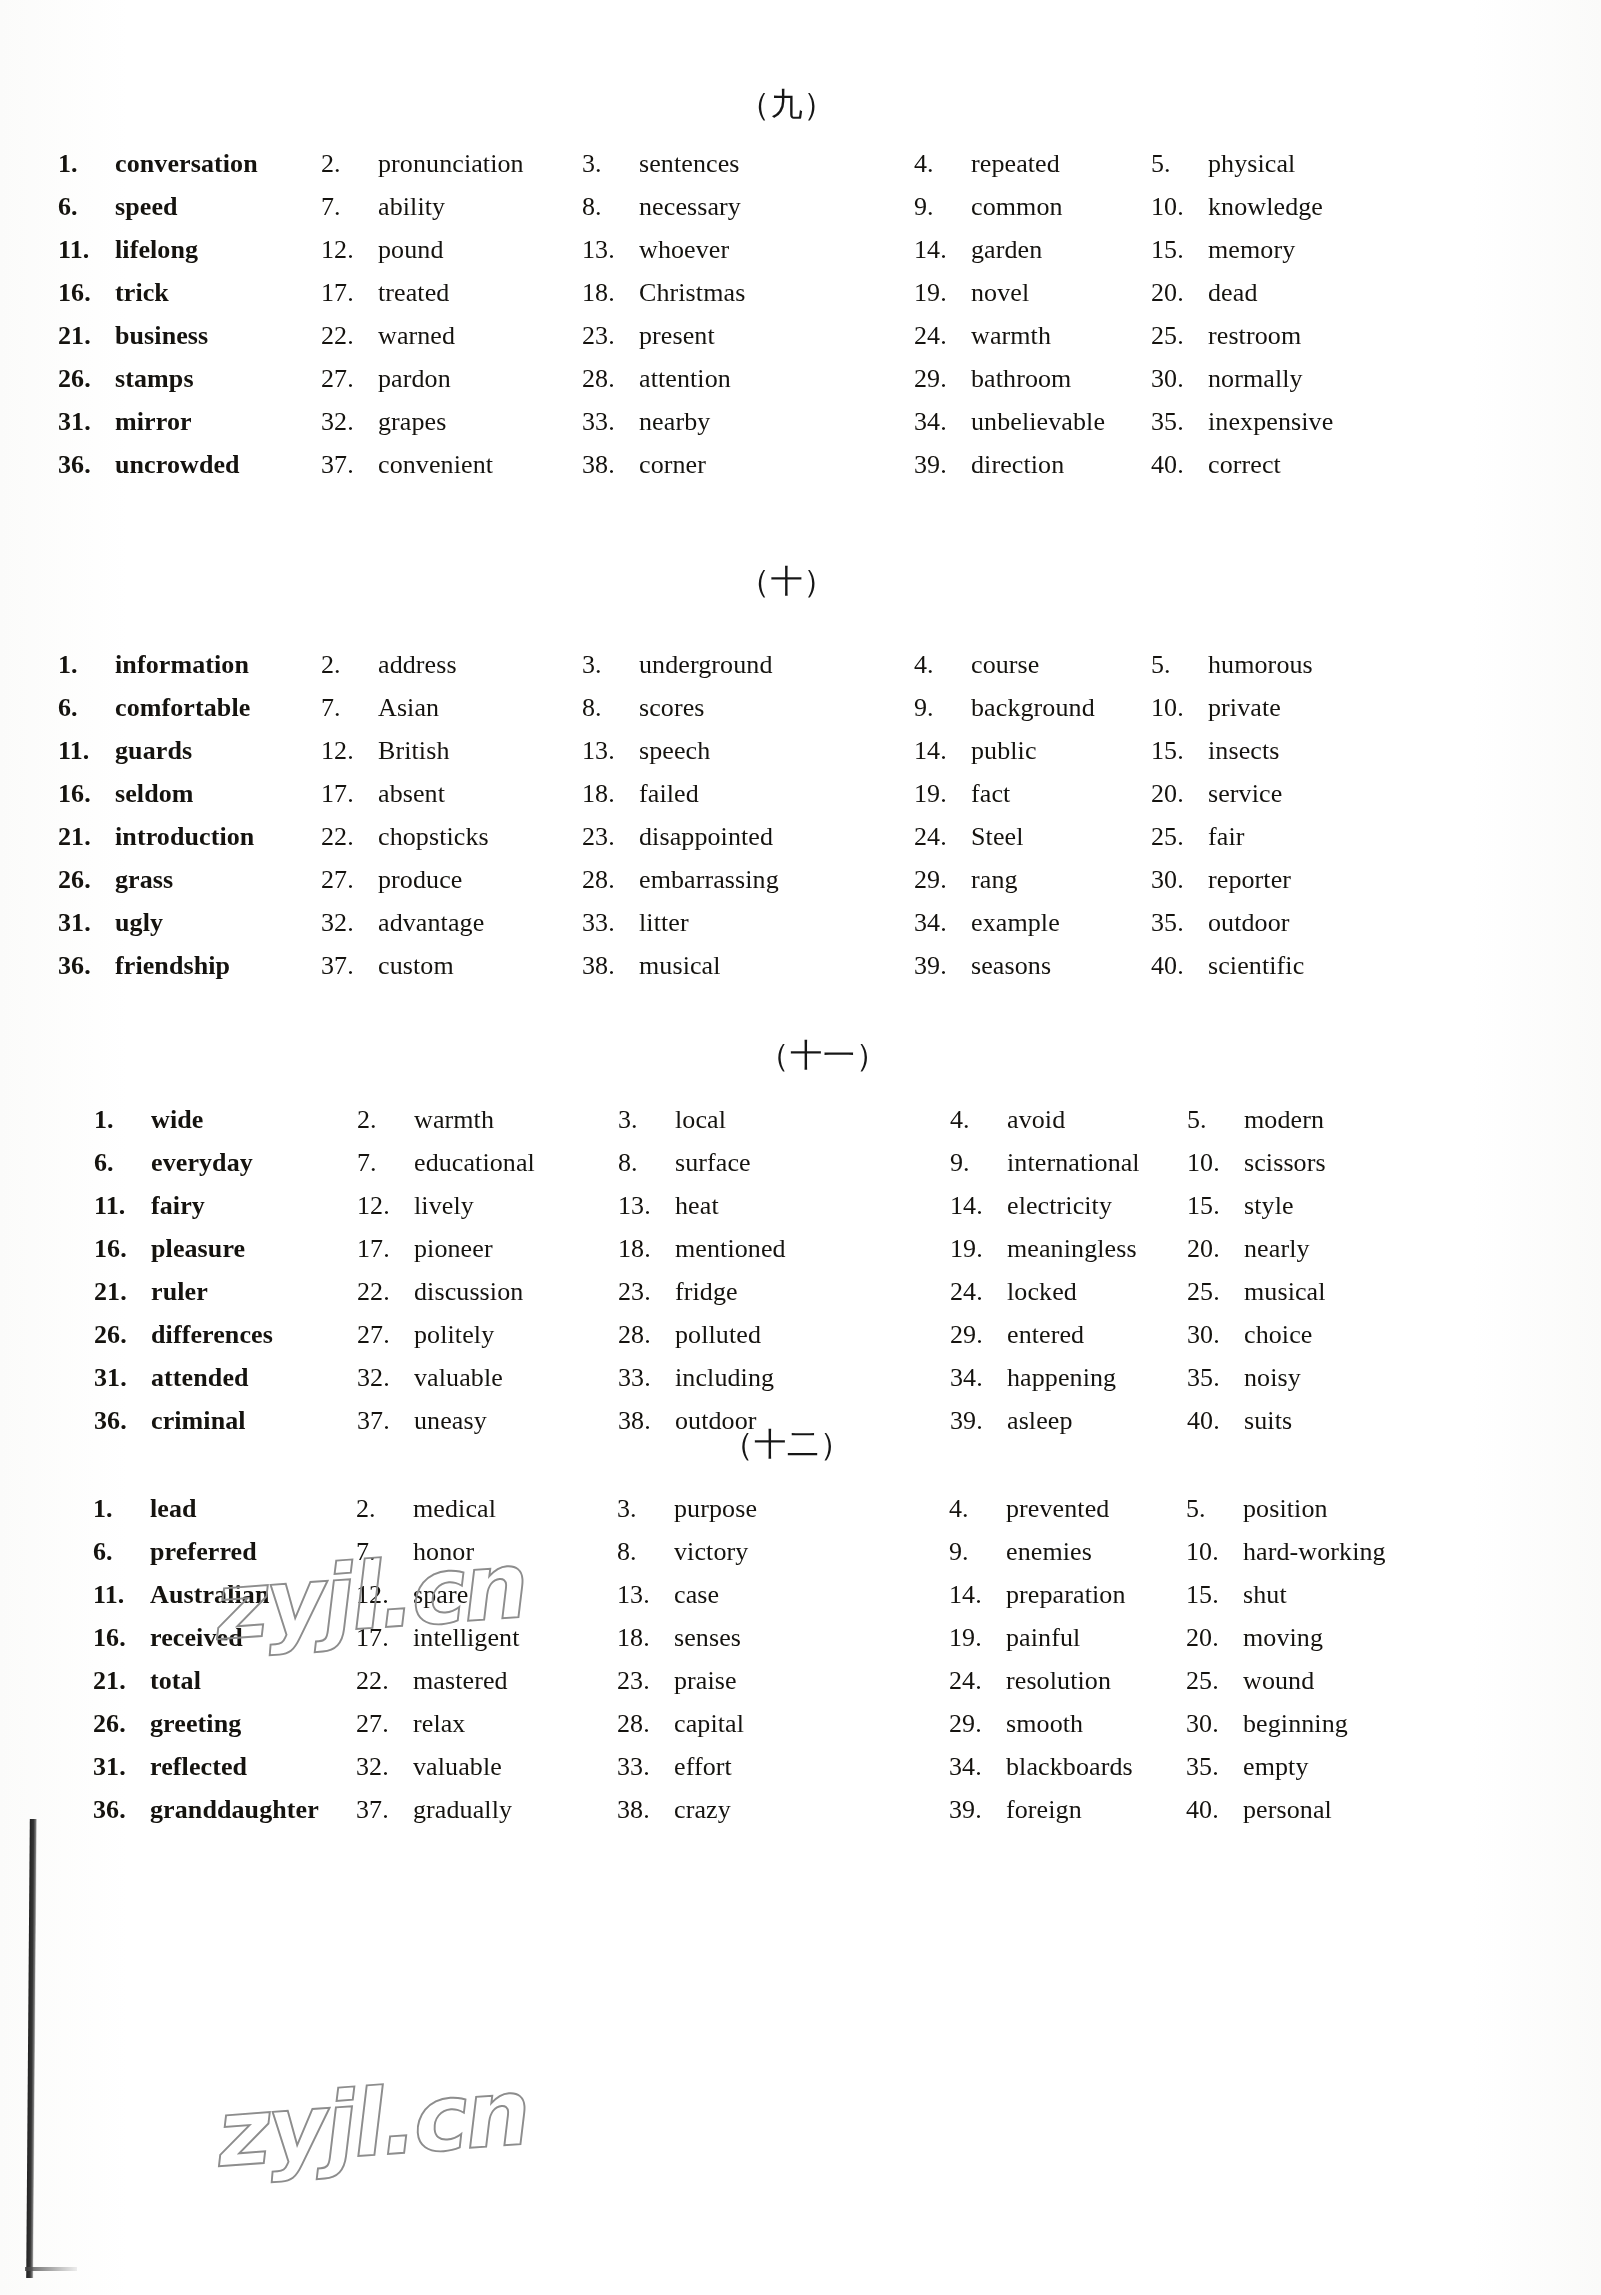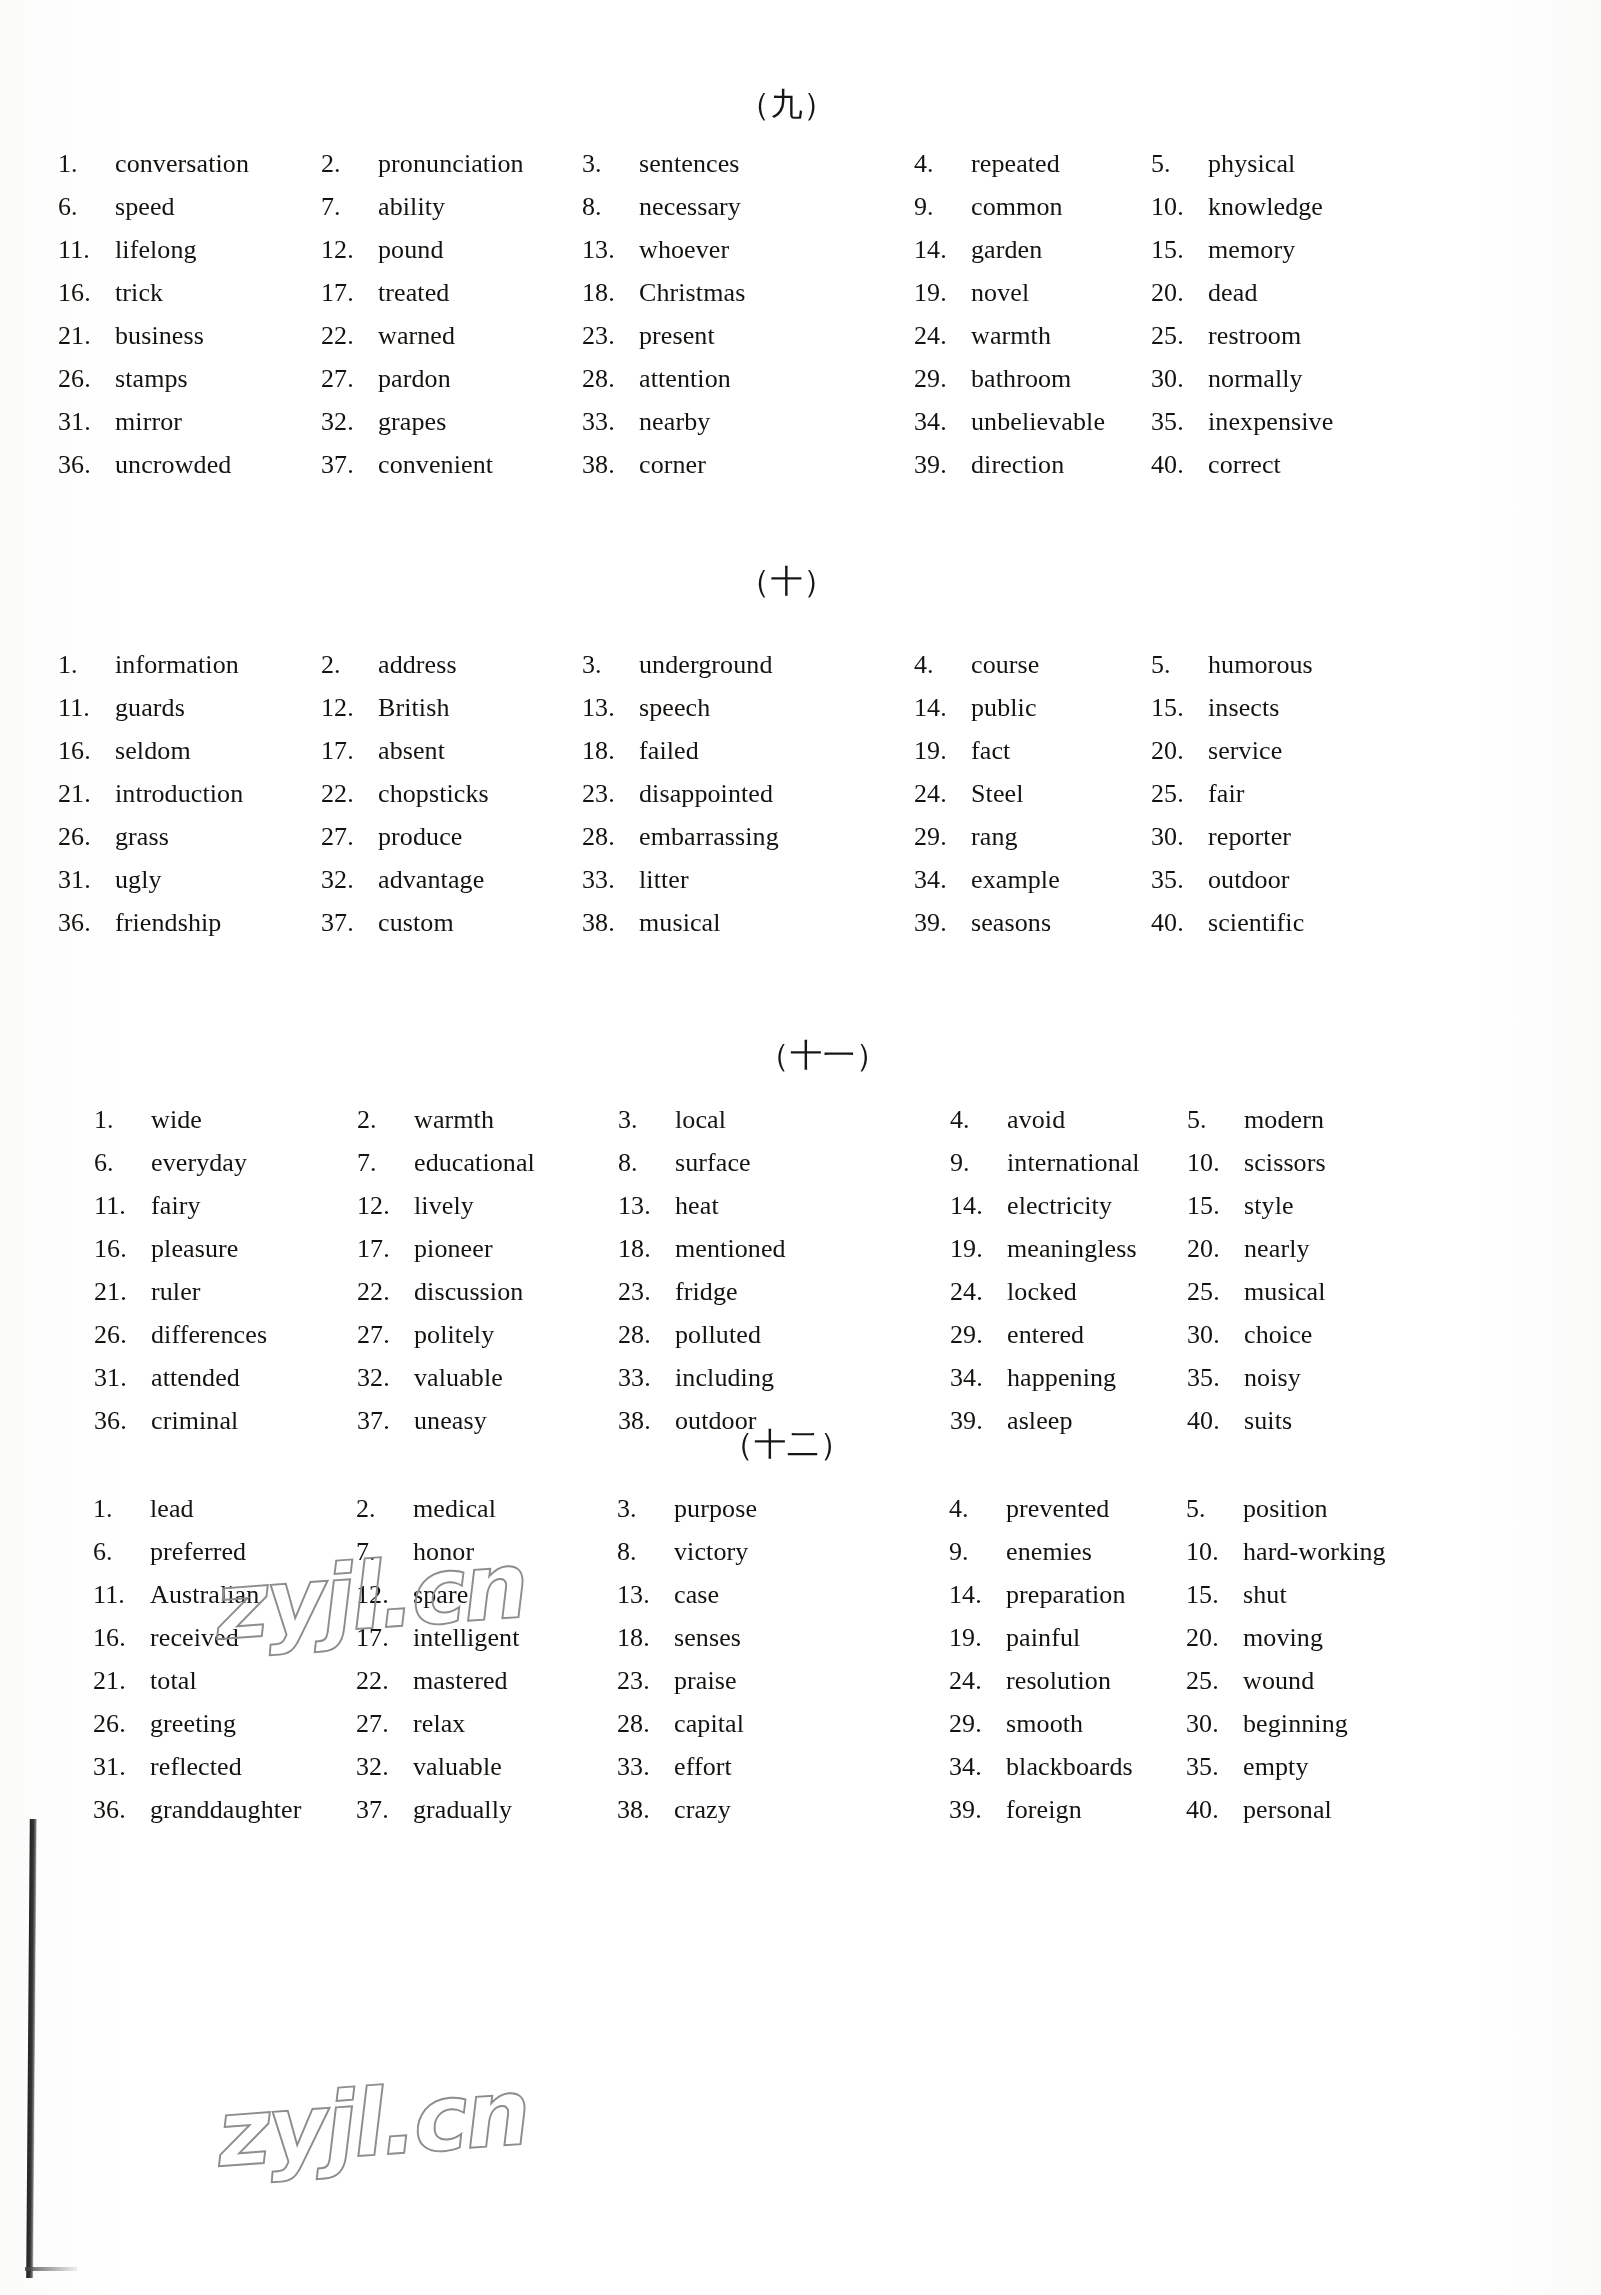--- a/index.html
+++ b/index.html
@@ -83,21 +83,21 @@
     letter-spacing: 0.1px;
   }
   .cell .num {
     display: inline-block;
     width: 57px;
     text-align: left;
     font-size: 26px;
   }
   .cell .word { display: inline-block; }
 
-  .c0 { left: 58px; }
+  .c0 { left: 58px; font-weight: bold; }
   .c1 { left: 321px; }
   .c2 { left: 582px; }
   .c3 { left: 914px; }
   .c4 { left: 1151px; }
 
   
   .watermark {
     position: absolute;
     font-family: "DejaVu Sans", sans-serif;
     font-weight: 700;
@@ -196,20 +196,27 @@
       <div class="section-title">（十）</div>
       <div class="word-grid" style="margin-top: 46px;">
         <div class="word-row">
           <div class="cell c0"><span class="num">1.</span><span class="word">information</span></div>
           <div class="cell c1"><span class="num">2.</span><span class="word">address</span></div>
           <div class="cell c2"><span class="num">3.</span><span class="word">underground</span></div>
           <div class="cell c3"><span class="num">4.</span><span class="word">course</span></div>
           <div class="cell c4"><span class="num">5.</span><span class="word">humorous</span></div>
         </div>
         <div class="word-row">
+          <div class="cell c0"><span class="num">6.</span><span class="word">comfortable</span></div>
+          <div class="cell c1"><span class="num">7.</span><span class="word">Asian</span></div>
+          <div class="cell c2"><span class="num">8.</span><span class="word">scores</span></div>
+          <div class="cell c3"><span class="num">9.</span><span class="word">background</span></div>
+          <div class="cell c4"><span class="num">10.</span><span class="word">private</span></div>
+        </div>
+        <div class="word-row">
           <div class="cell c0"><span class="num">11.</span><span class="word">guards</span></div>
           <div class="cell c1"><span class="num">12.</span><span class="word">British</span></div>
           <div class="cell c2"><span class="num">13.</span><span class="word">speech</span></div>
           <div class="cell c3"><span class="num">14.</span><span class="word">public</span></div>
           <div class="cell c4"><span class="num">15.</span><span class="word">insects</span></div>
         </div>
         <div class="word-row">
           <div class="cell c0"><span class="num">16.</span><span class="word">seldom</span></div>
           <div class="cell c1"><span class="num">17.</span><span class="word">absent</span></div>
           <div class="cell c2"><span class="num">18.</span><span class="word">failed</span></div>

